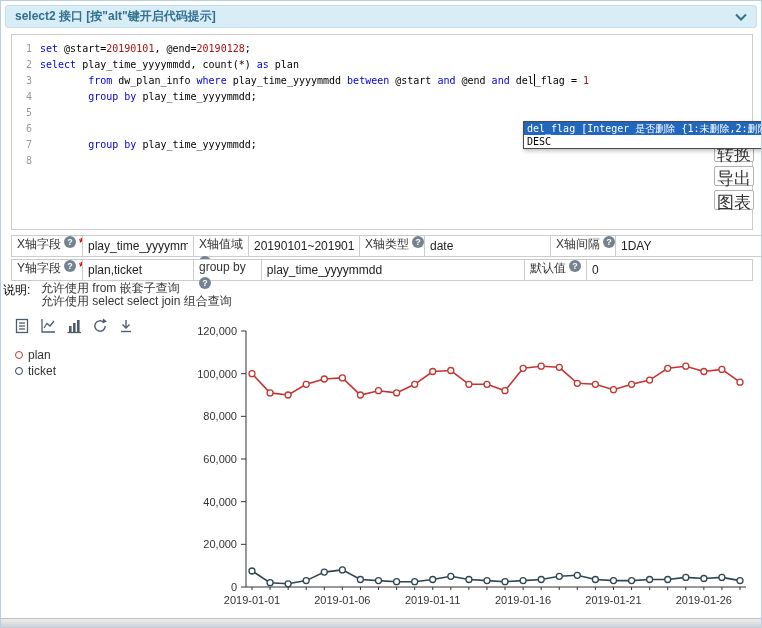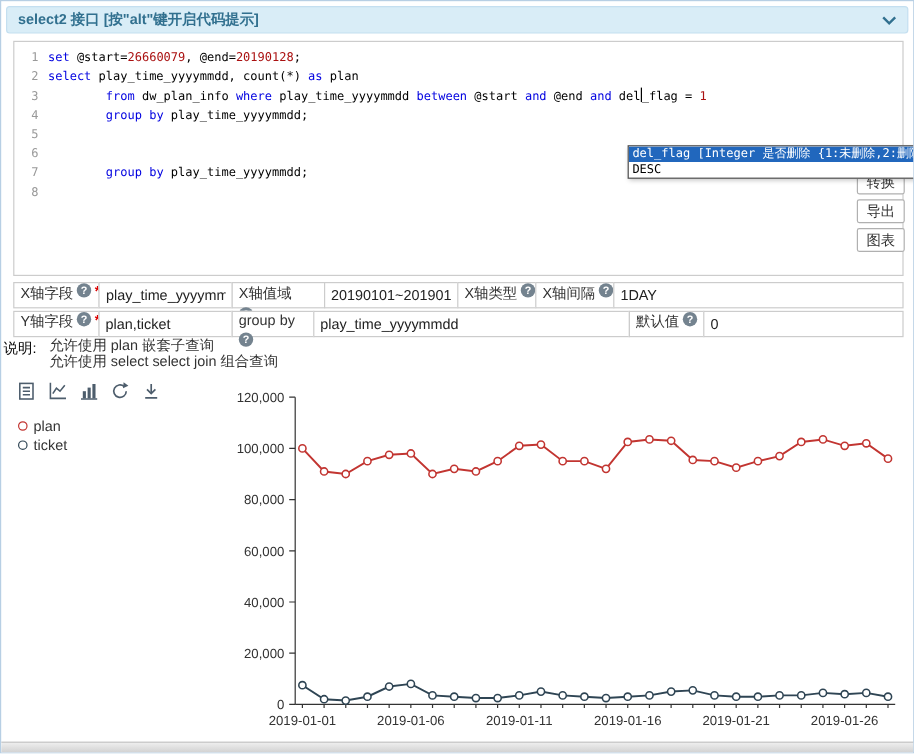--- a/index.html
+++ b/index.html
@@ -17,21 +17,21 @@
   .codeseg{white-space:pre;}
   .kw{color:#0000e0;}
   .num{color:#aa1111;}
   .pl{color:#000;}
   .cur{display:inline-block;width:1px;height:12px;background:#000;vertical-align:-2px;}
 
   .hint-popup{position:absolute;left:511px;top:86px;width:256px;background:#fff;border:1px solid #4a4a4a;z-index:10;font-size:10px;line-height:13px;white-space:nowrap;overflow:hidden;box-shadow:1px 2px 4px rgba(0,0,0,.25);font-family:"DejaVu Sans Mono","Liberation Mono",monospace;}
   .hint-item{padding:0 3px;color:#000;height:13px;}
   .hint-item.active{background:#2167bd;color:#fff;}
 
-  .side-btn{position:absolute;left:702px;width:40px;height:20px;background:#fff;border:1px solid #b0b0b0;border-radius:2px;font-size:12px;color:#333;z-index:1;font-family:"Liberation Sans","DejaVu Sans",sans-serif;cursor:pointer;}
+  .side-btn{position:absolute;left:702px;width:40px;height:20px;background:#fff;border:1px solid #b0b0b0;border-radius:2px;font-size:17px;color:#333;z-index:1;font-family:"Liberation Sans","DejaVu Sans",sans-serif;cursor:pointer;}
 
   .frow{position:absolute;left:10px;width:742px;height:22px;display:flex;}
   .fcell{border:1px solid #ccc;height:22px;display:flex;background:#fff;padding:0 5px;margin-left:-1px;font-size:12px;color:#333;}
   .fcell:first-child{margin-left:0;}
   .flabel{gap:3px;white-space:nowrap;}
   input.fcell{display:block;font-family:"Liberation Sans","DejaVu Sans",sans-serif;font-size:12px;color:#222;outline:none;}
   .qicon{width:12px;height:12px;border-radius:50%;background:#74838f;color:#fff;font-size:9px;line-height:12px;text-align:center;display:inline-block;flex:none;font-weight:bold;}
   .req{color:#d00;font-weight:bold;}
   .w-l1{width:72px;} .w-i1{width:112px;} .w-l2{width:78px;flex-direction:column;} .w-i2{width:112px;}
   .w-l3{width:66px;} .w-i3{width:127px;} .w-l4{width:66px;} .w-i4{flex:1;}
@@ -63,21 +63,21 @@
       <svg width="12" height="8" viewBox="0 0 12 8">
           <polyline points="1,1.5 6,6.5 11,1.5" fill="none" stroke="#31708f" stroke-width="2"></polyline>
         </svg>
     </span>
   </div>
 
   <div class="editor">
     <div id="code">
         <div class="cm-line">
           <span class="ln">1</span>
-          <span class="codeseg"><span class="kw">set</span><span class="pl"> @start=</span><span class="num">26660079</span><span class="pl">, @end=</span><span class="num">20190128</span><span class="pl">;</span></span>
+          <span class="codeseg"><span class="kw">set</span><span class="pl"> @start=</span><span class="num">20190101</span><span class="pl">, @end=</span><span class="num">20190128</span><span class="pl">;</span></span>
         </div>
         <div class="cm-line">
           <span class="ln">2</span>
           <span class="codeseg"><span class="kw">select</span><span class="pl"> play_time_yyyymmdd, count(*) </span><span class="kw">as</span><span class="pl"> plan</span></span>
         </div>
         <div class="cm-line">
           <span class="ln">3</span>
           <span class="codeseg"><span class="pl">        </span><span class="kw">from</span><span class="pl"> dw_plan_info </span><span class="kw">where</span><span class="pl"> play_time_yyyymmdd </span><span class="kw">between</span><span class="pl"> @start </span><span class="kw">and</span><span class="pl"> @end </span><span class="kw">and</span><span class="pl"> del</span><span class="cur"></span><span class="pl">_flag = </span><span class="num">1</span></span>
         </div>
         <div class="cm-line">
@@ -118,20 +118,21 @@
     <input class="fcell w-i1" value="play_time_yyyymm" style="">
     <div class="fcell flabel w-l2">
       <span>X轴值域</span>
       <span class="qicon">?</span>
     </div>
     <input class="fcell w-i2" value="20190101~2019012" style="">
     <div class="fcell flabel w-l3">
       <span>X轴类型</span>
       <span class="qicon">?</span>
     </div>
+    <input class="fcell w-i3" value="date" style="">
     <div class="fcell flabel w-l4">
       <span>X轴间隔</span>
       <span class="qicon">?</span>
     </div>
     <input class="fcell w-i4" value="1DAY" style="">
   </div>
 
   <div class="frow" style="top:258px;">
     <div class="fcell flabel w-l1">
       <span>Y轴字段</span>
@@ -146,21 +147,21 @@
     <input class="fcell w-i2b" value="play_time_yyyymmdd" style="">
     <div class="fcell flabel w-l4">
       <span>默认值</span>
       <span class="qicon">?</span>
     </div>
     <input class="fcell w-i4" value="0" style="">
   </div>
 
   <div class="notes-label">说明:</div>
   <div class="notes-lines">
-    <div>允许使用 plan 嵌套子查询</div>
+    <div>允许使用 from 嵌套子查询</div>
     <div>允许使用 select select join 组合查询</div>
   </div>
 
   <div class="ctoolbar">
     <svg class="icn" viewBox="0 0 18 18">
       <rect x="3.5" y="2.5" width="11" height="13" fill="none" stroke="#4d5d6c" stroke-width="1.3"></rect>
       <line x1="6" y1="6" x2="12" y2="6" stroke="#4d5d6c" stroke-width="1.3"></line>
       <line x1="6" y1="9" x2="12" y2="9" stroke="#4d5d6c" stroke-width="1.3"></line>
       <line x1="6" y1="12" x2="12" y2="12" stroke="#4d5d6c" stroke-width="1.3"></line>
     </svg>

